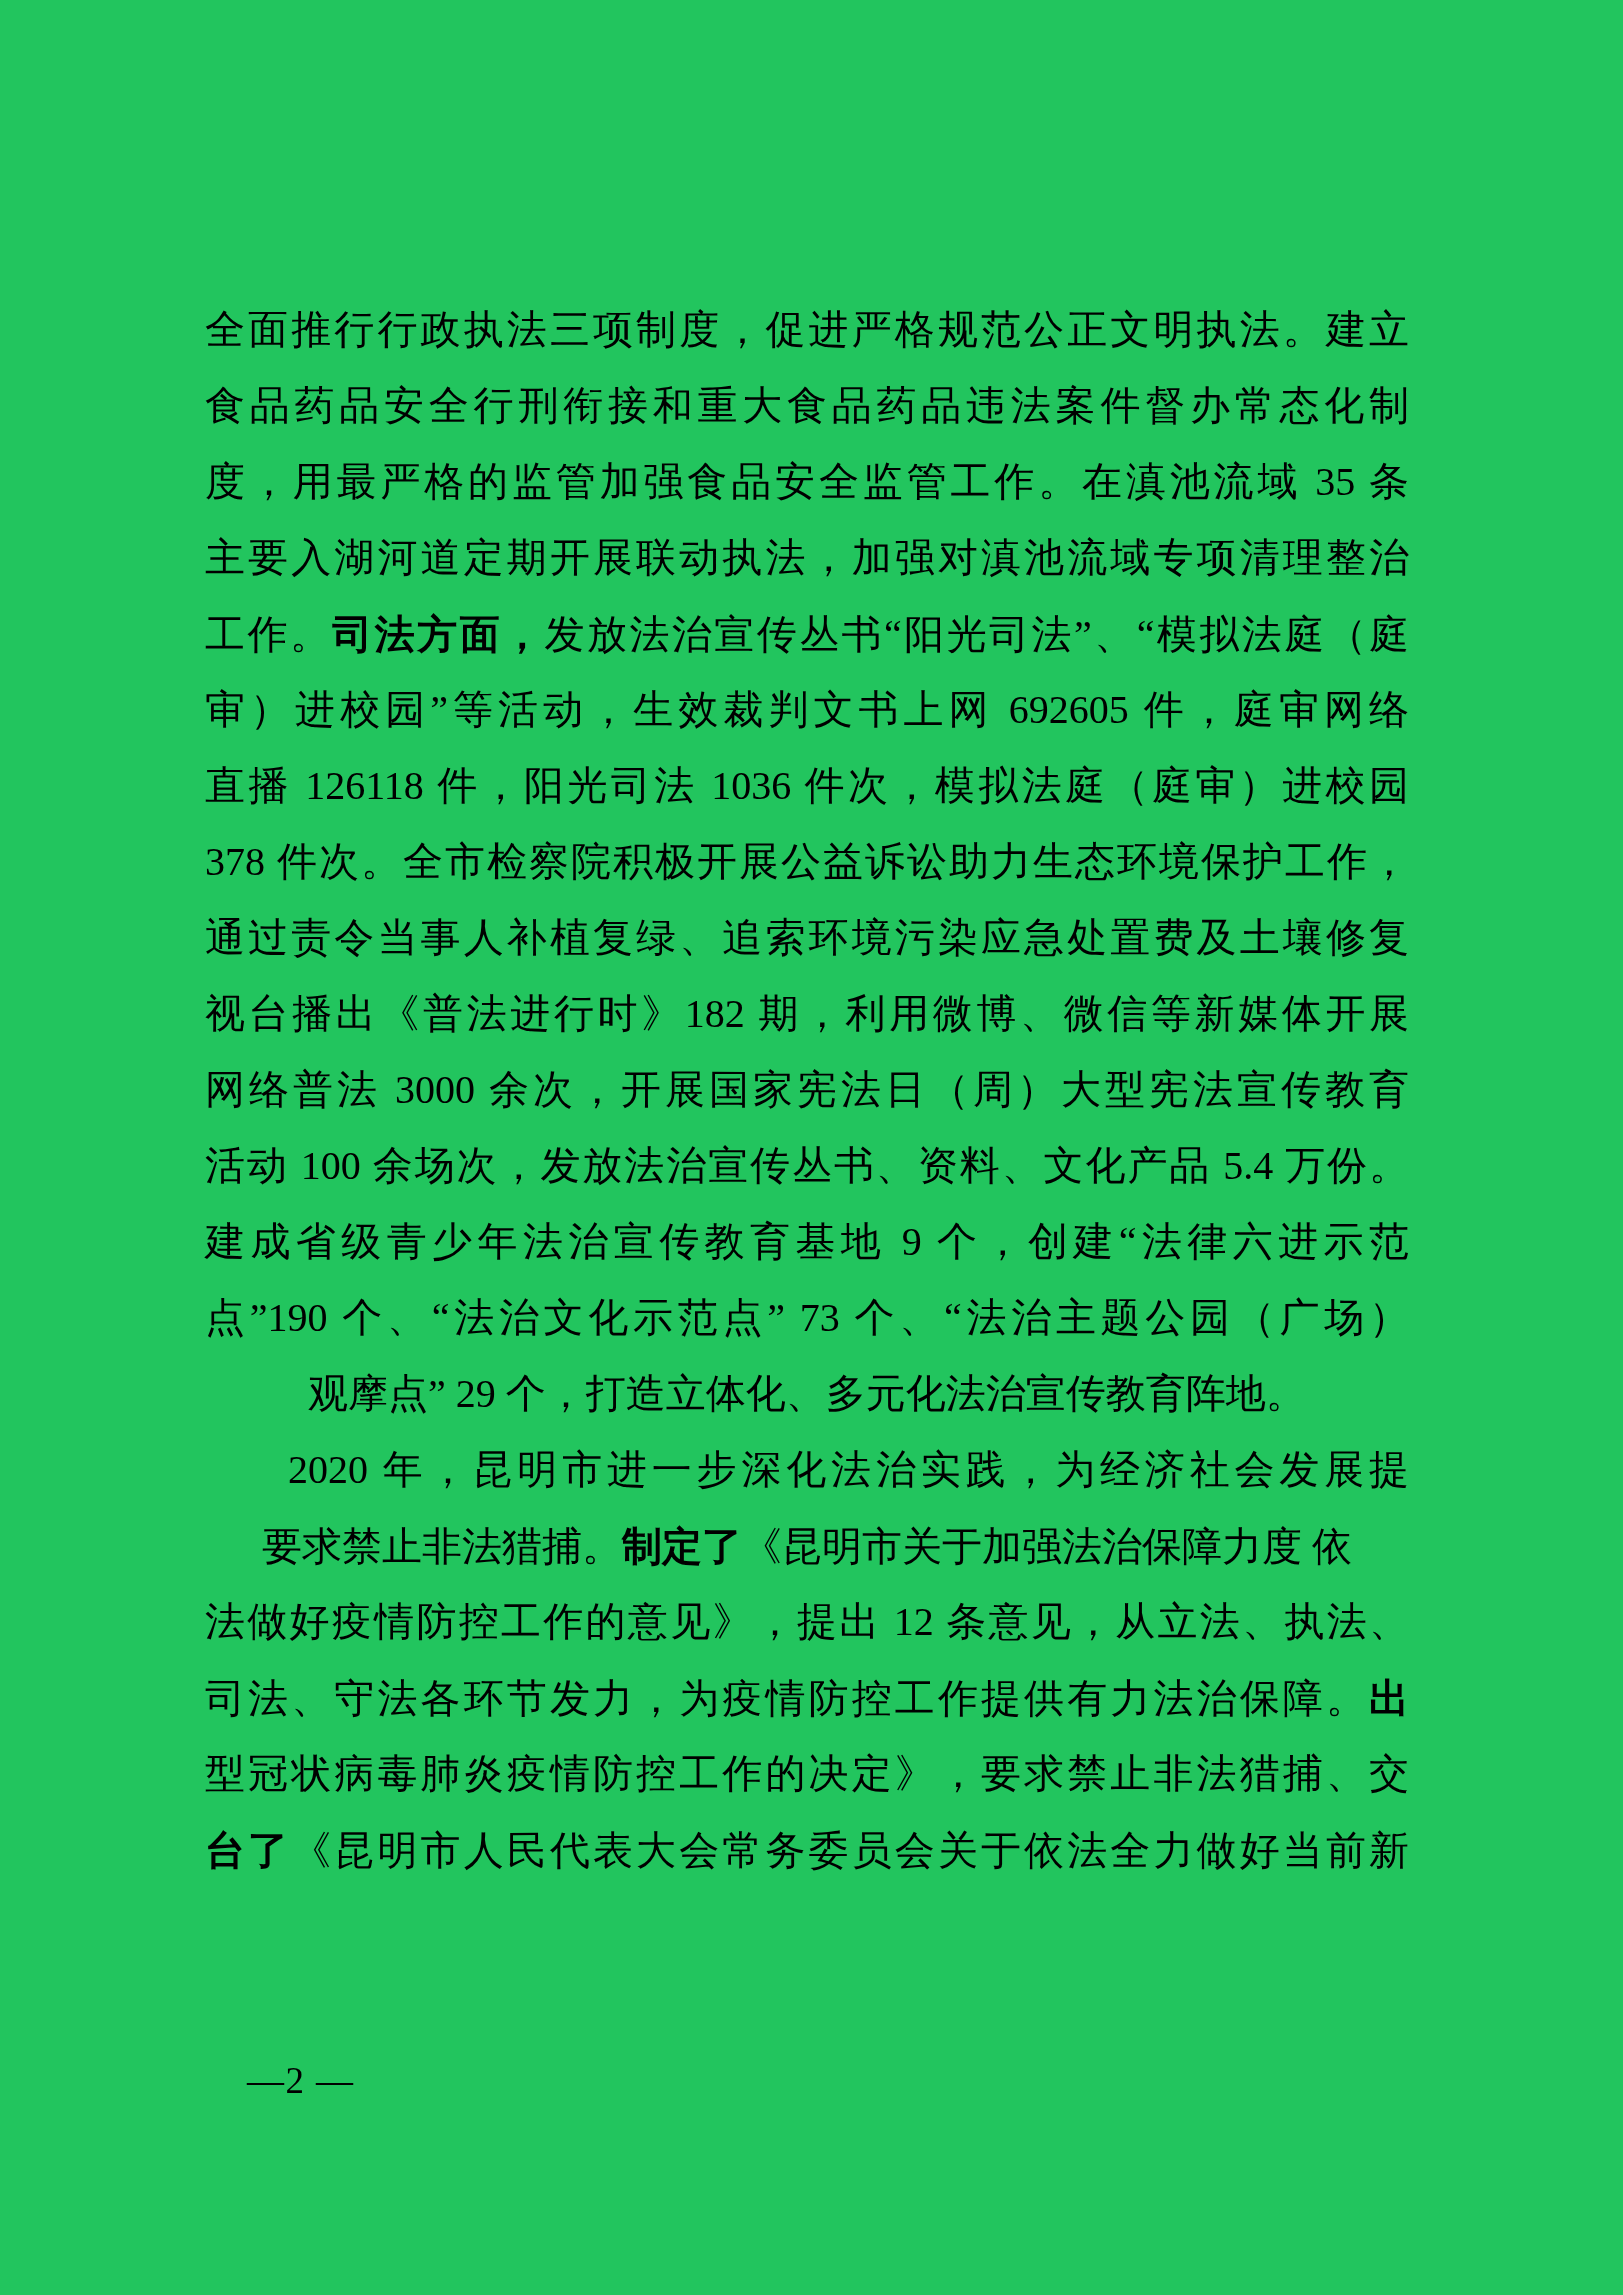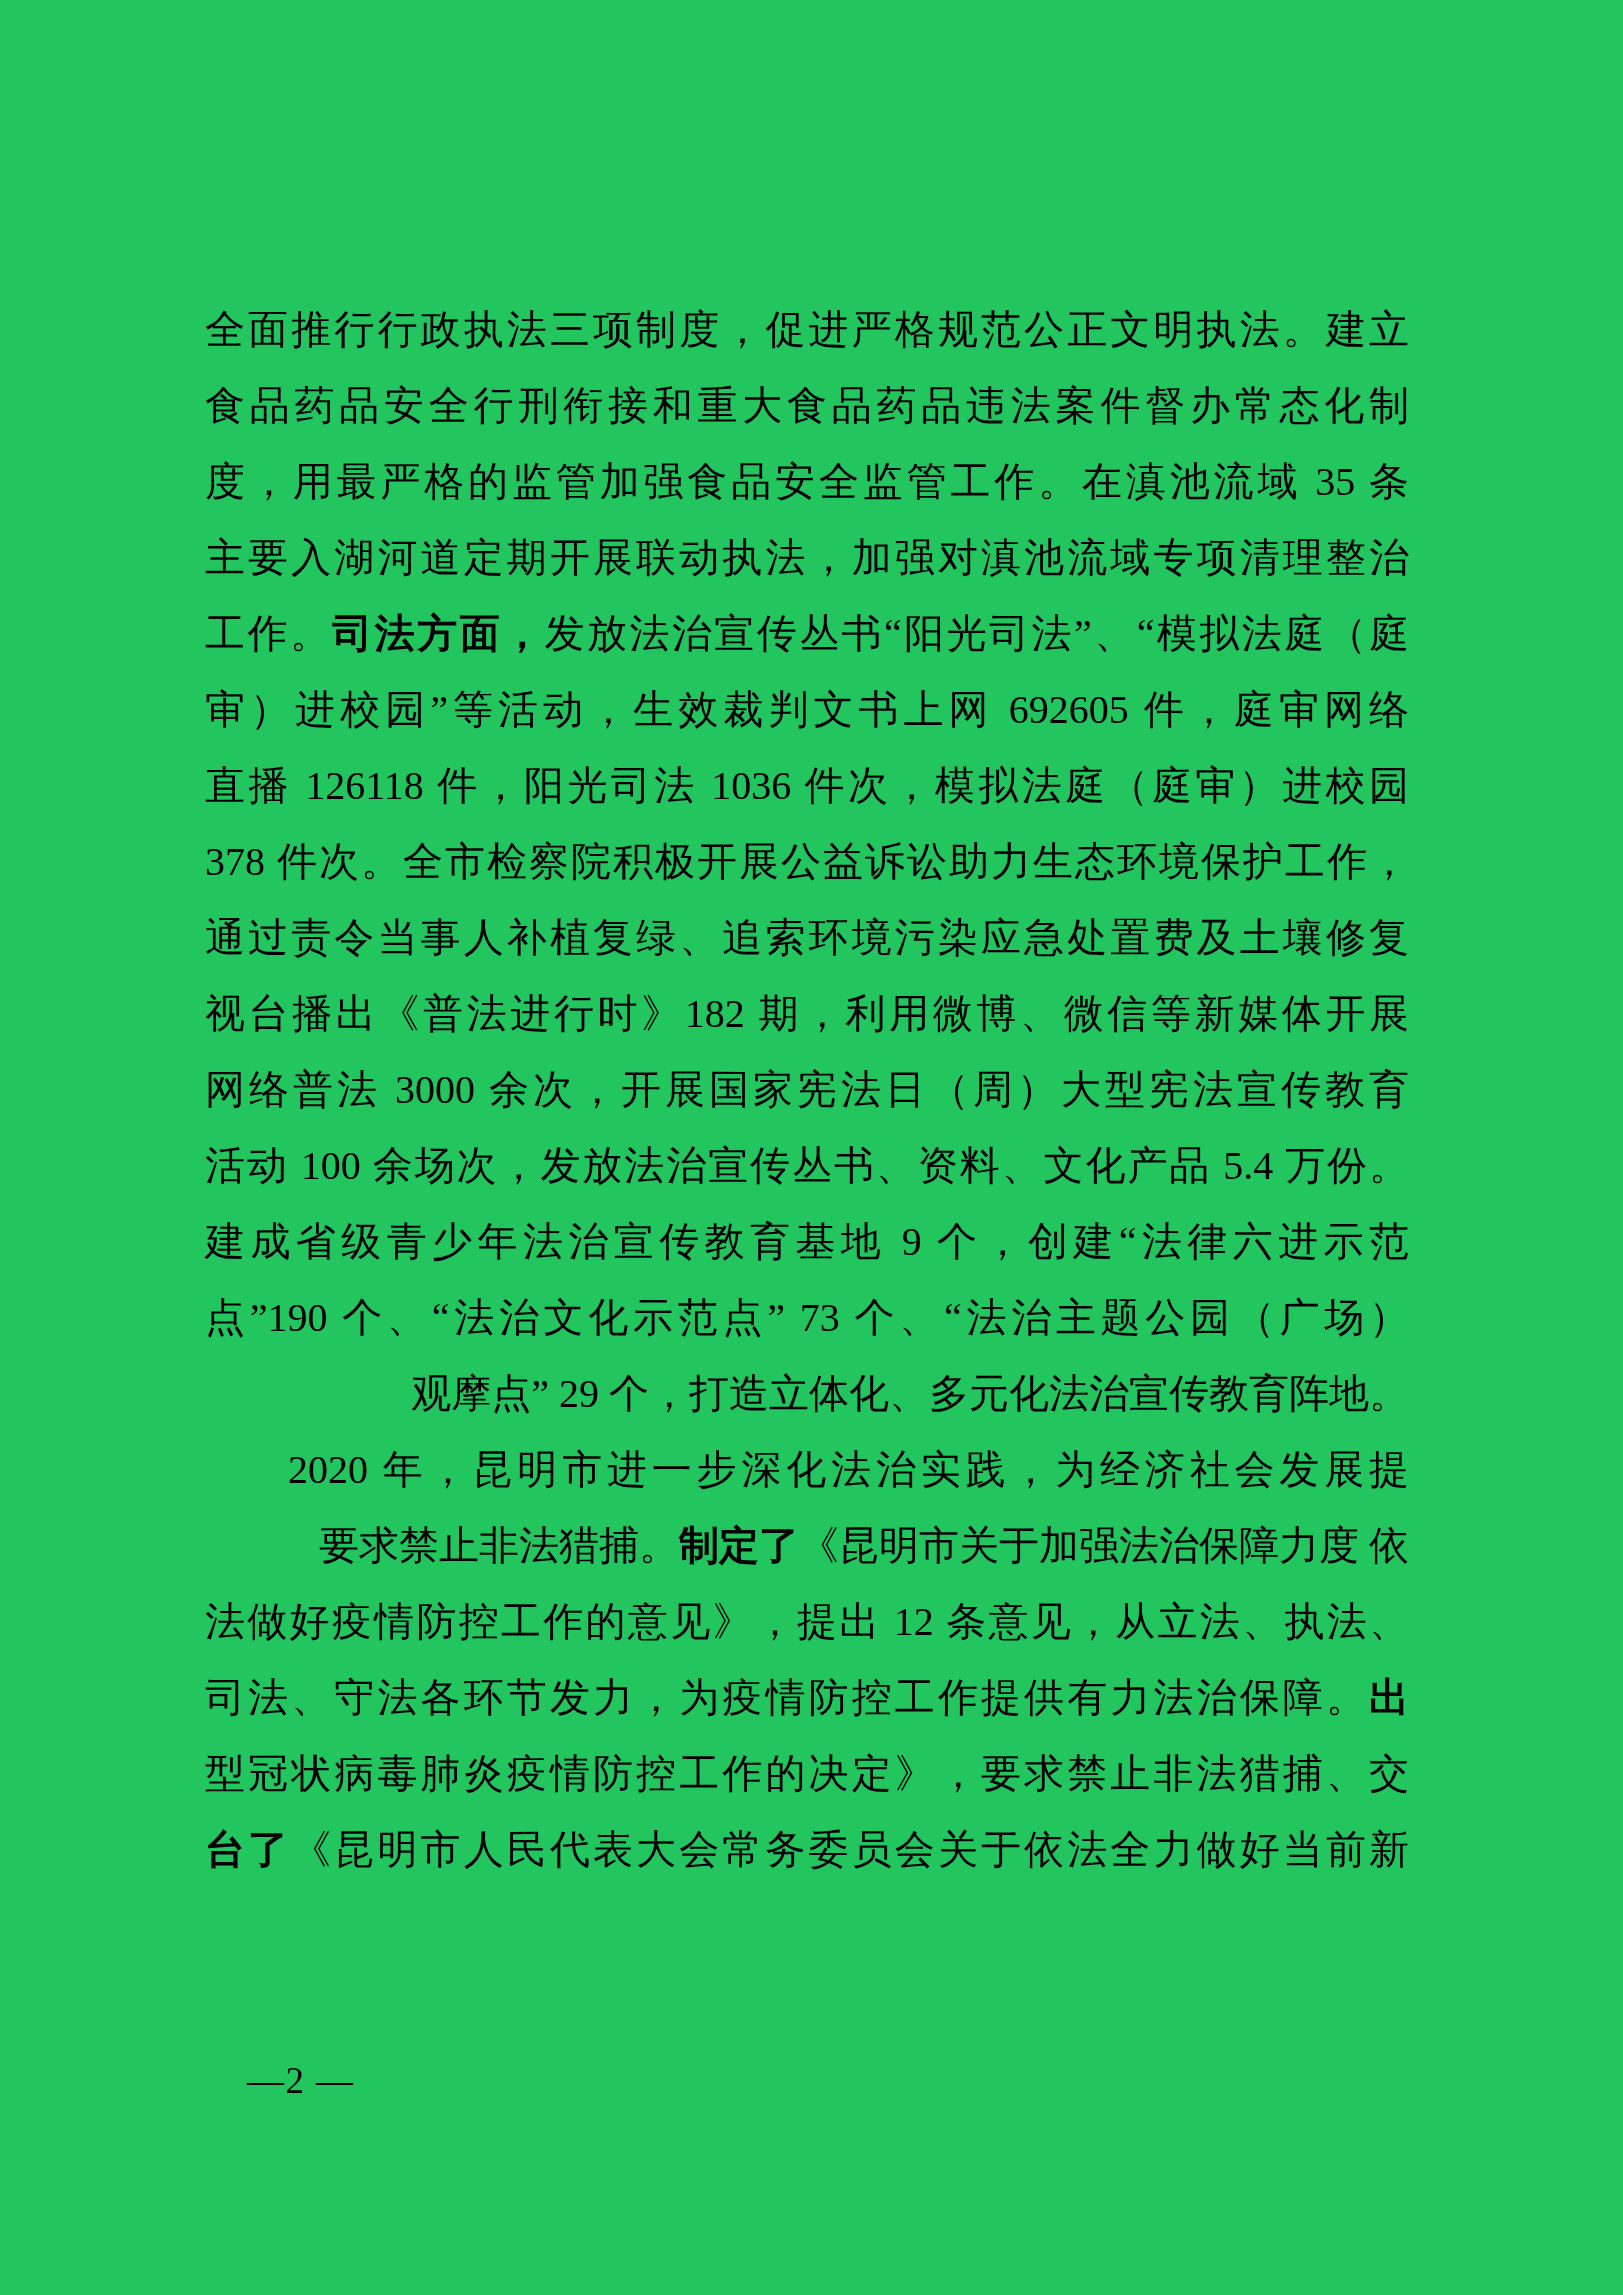--- a/index.html
+++ b/index.html
@@ -25,30 +25,30 @@
   .line {
     height: 76px;
     line-height: 76px;
     font-size: 40px;
     text-align: justify;
     text-align-last: justify;
     white-space: normal;
   }
   
   .line.pl {
-    text-align: right;
+    text-align: center;
     text-align-last: auto;
   }
   .line.indent {
     text-indent: 83px;
   }
   .seg { }
   .seg.b {
     font-weight: 700;
-    font-family: Liberation Mono, monospace;
+    font-family: Liberation Sans, sans-serif;
   }
   .page-number {
     position: absolute;
     left: 247px;
     top: 2053px;
     font-size: 37px;
     line-height: 55px;
     text-align: left;
     letter-spacing: 1.4px;
   }

